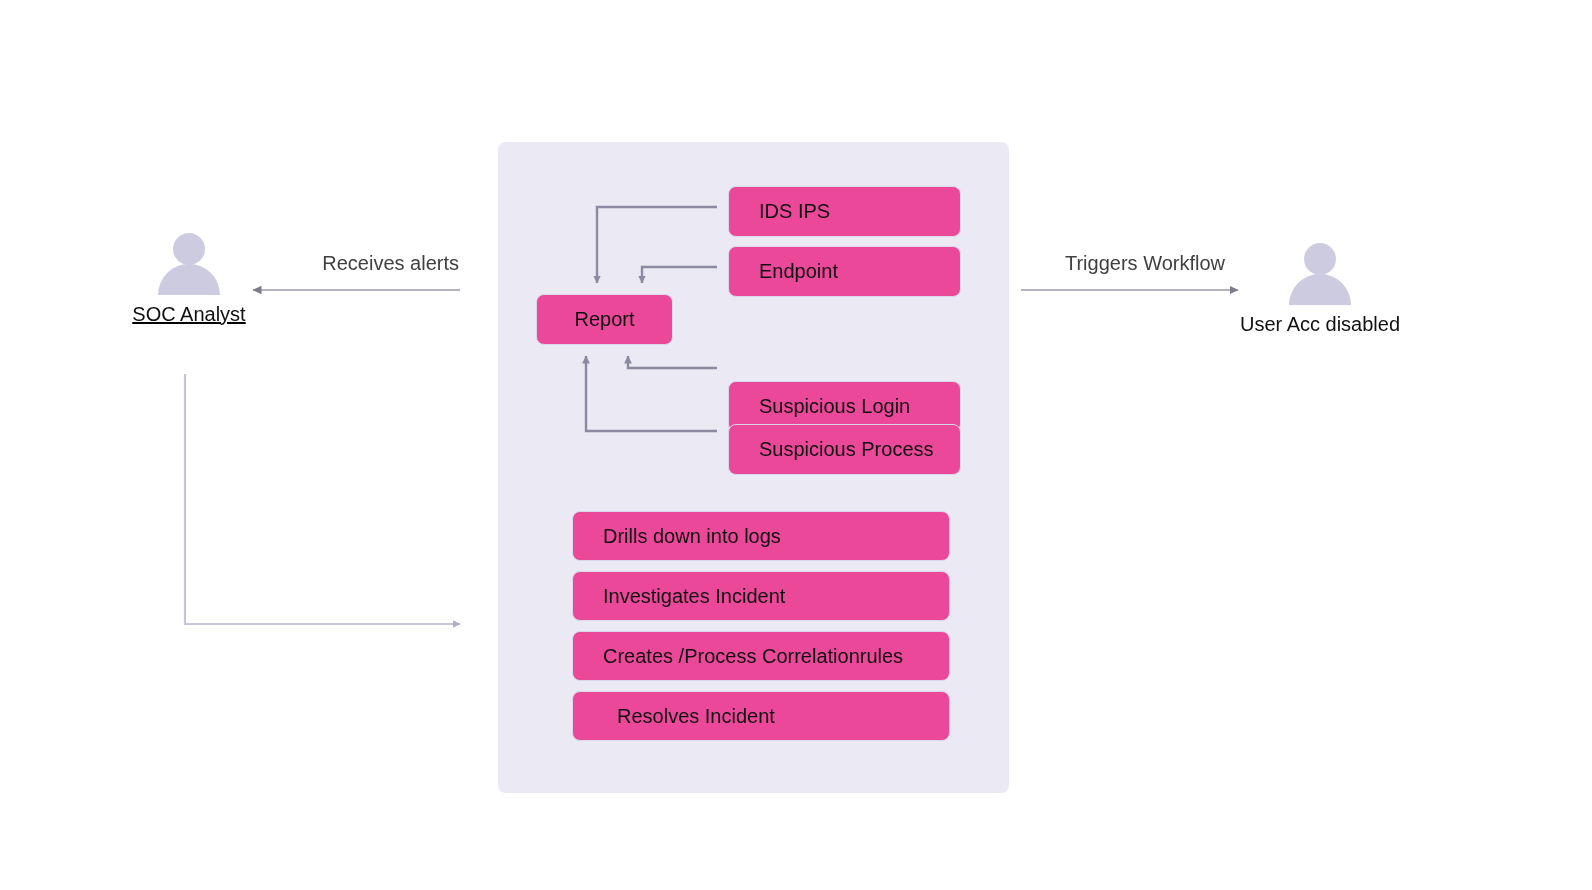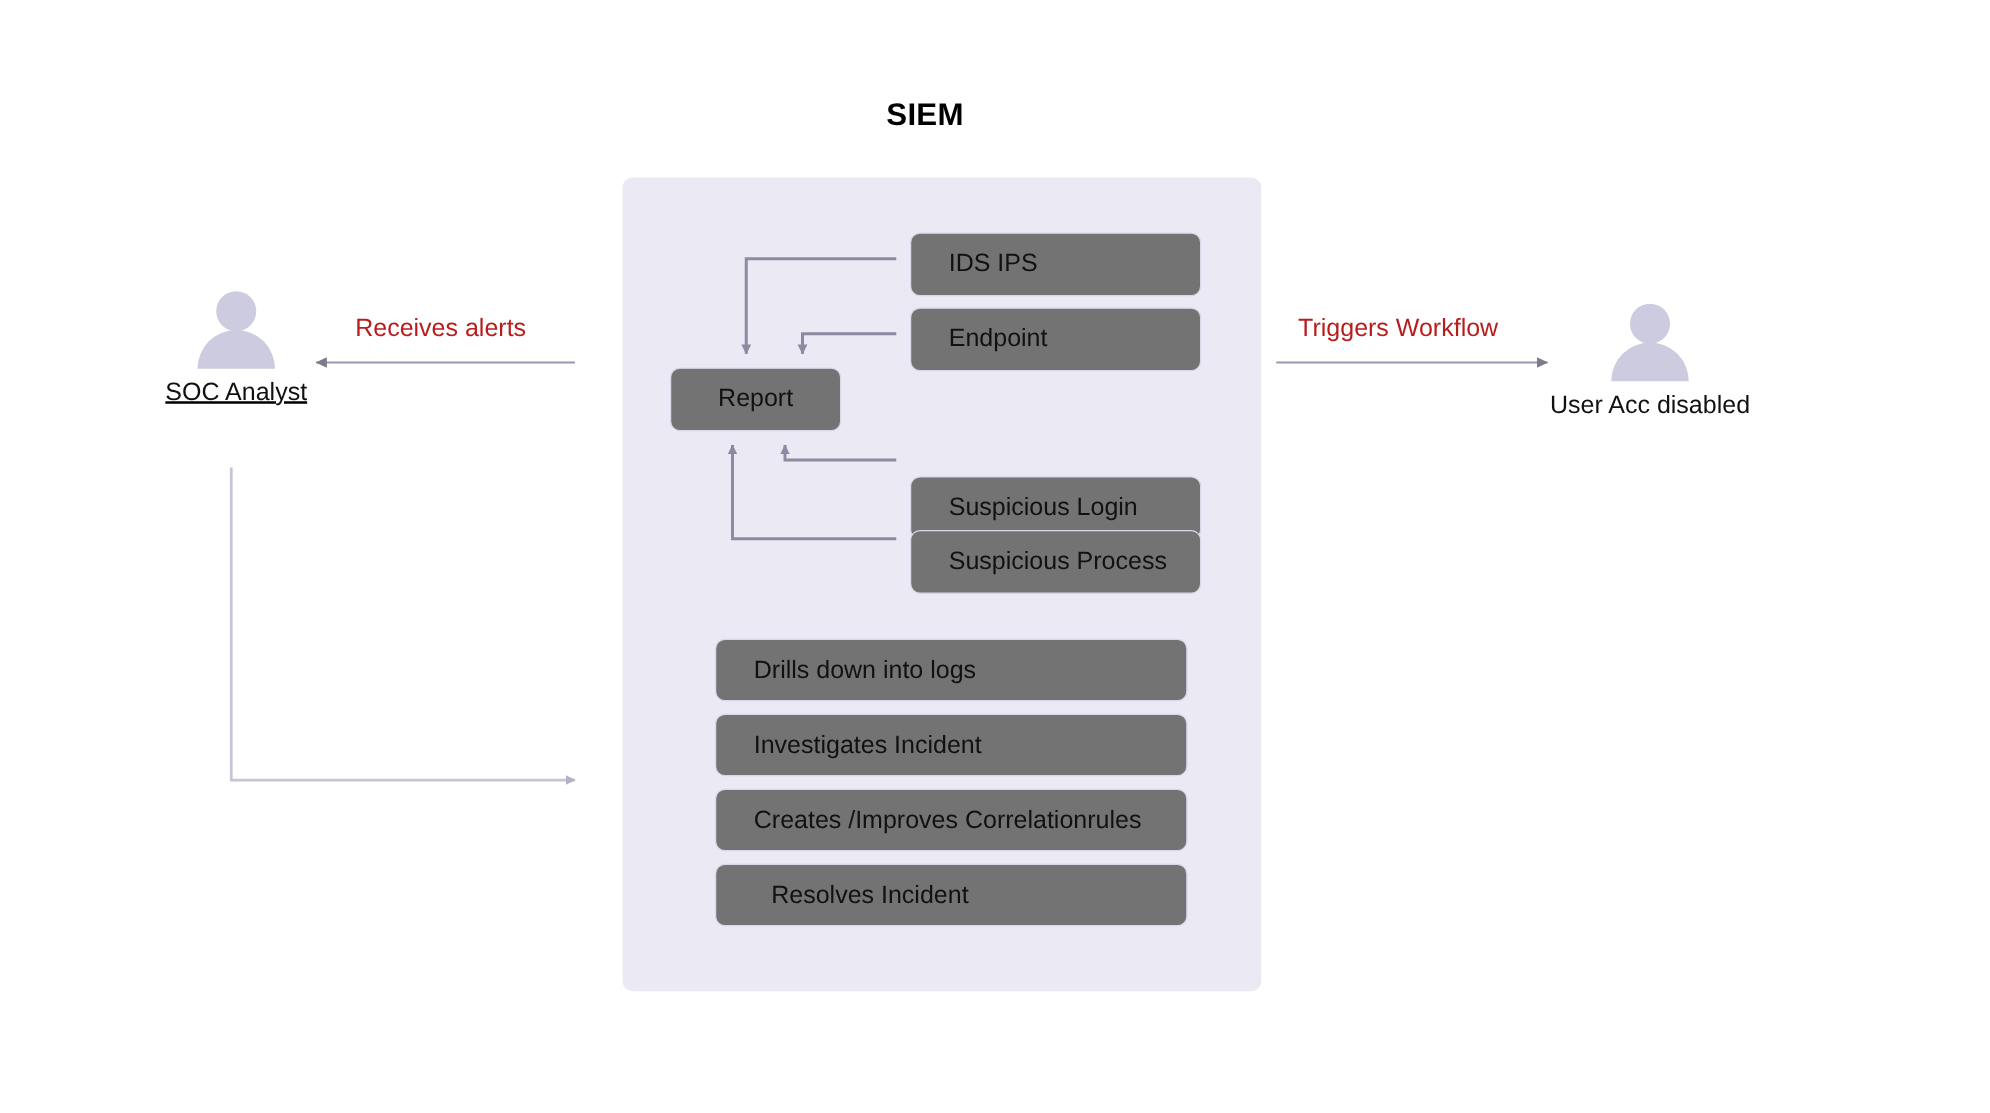--- a/index.html
+++ b/index.html
@@ -41,21 +41,21 @@
     top: 142px;
     width: 511px;
     height: 651px;
     background: #eae9f4;
     border-radius: 8px;
   }
 
   
   .card {
     position: absolute;
-    background: #737373;
+    background: #ec4899;
     border: 1px solid #d9d7ea;
     border-radius: 8px;
     box-sizing: border-box;
     display: flex;
     align-items: center;
     font-size: 20px;
     color: #111111;
   }
   .card.left-pad { padding-left: 30px; }
   .card.centered { justify-content: center; padding: 11px; }
@@ -127,42 +127,41 @@
     margin-top: 12px;
     font-size: 20px;
     color: #111111;
     white-space: nowrap;
   }
 
   
   .flow-label {
     position: absolute;
     font-size: 20px;
-    color: #b91c1c;
+    color: #404040;
     white-space: nowrap;
-    text-align: center;
+    text-align: right;
   }
   .flow-label.receives { left: 246px;  top: 252px; width: 213px; }
   .flow-label.triggers { left: 1012px; top: 252px; width: 213px; }
 
   
   .connectors {
     position: absolute;
     left: 0; top: 0;
     width: 1592px;
     height: 890px;
     pointer-events: none;
   }
 </style>
 </head>
 <body>
 
 <div id="stage">
 
-  <div class="title">SIEM</div>
 
   <div class="siem-panel"></div>
 
   <svg class="connectors" viewBox="0 0 1592 890" xmlns="http://www.w3.org/2000/svg">
     <defs>
       <marker id="arrowDark" markerWidth="9" markerHeight="9" refX="7.5" refY="4.5" orient="auto" markerUnits="userSpaceOnUse">
         <path d="M0,0.6 L8,4.5 L0,8.4 z" fill="#8b8aa0"></path>
       </marker>
       <marker id="arrowLight" markerWidth="9" markerHeight="9" refX="7.5" refY="4.5" orient="auto" markerUnits="userSpaceOnUse">
         <path d="M0,0.6 L8,4.5 L0,8.4 z" fill="#b3b1c6"></path>
@@ -218,21 +217,21 @@
     <span>Suspicious Process</span>
   </div>
 
   <div class="card left-pad action-box a0">
     <span>Drills down into logs</span>
   </div>
   <div class="card left-pad action-box a1">
     <span>Investigates Incident</span>
   </div>
   <div class="card left-pad action-box a2">
-    <span>Creates /Improves Correlationrules</span>
+    <span>Creates /Process Correlationrules</span>
   </div>
   <div class="card left-pad action-box a3">
     <span>Resolves Incident</span>
   </div>
 
   <div class="actor left">
     <div class="person-icon">
       <div class="person-head"></div>
       <div class="person-body"></div>
     </div>

